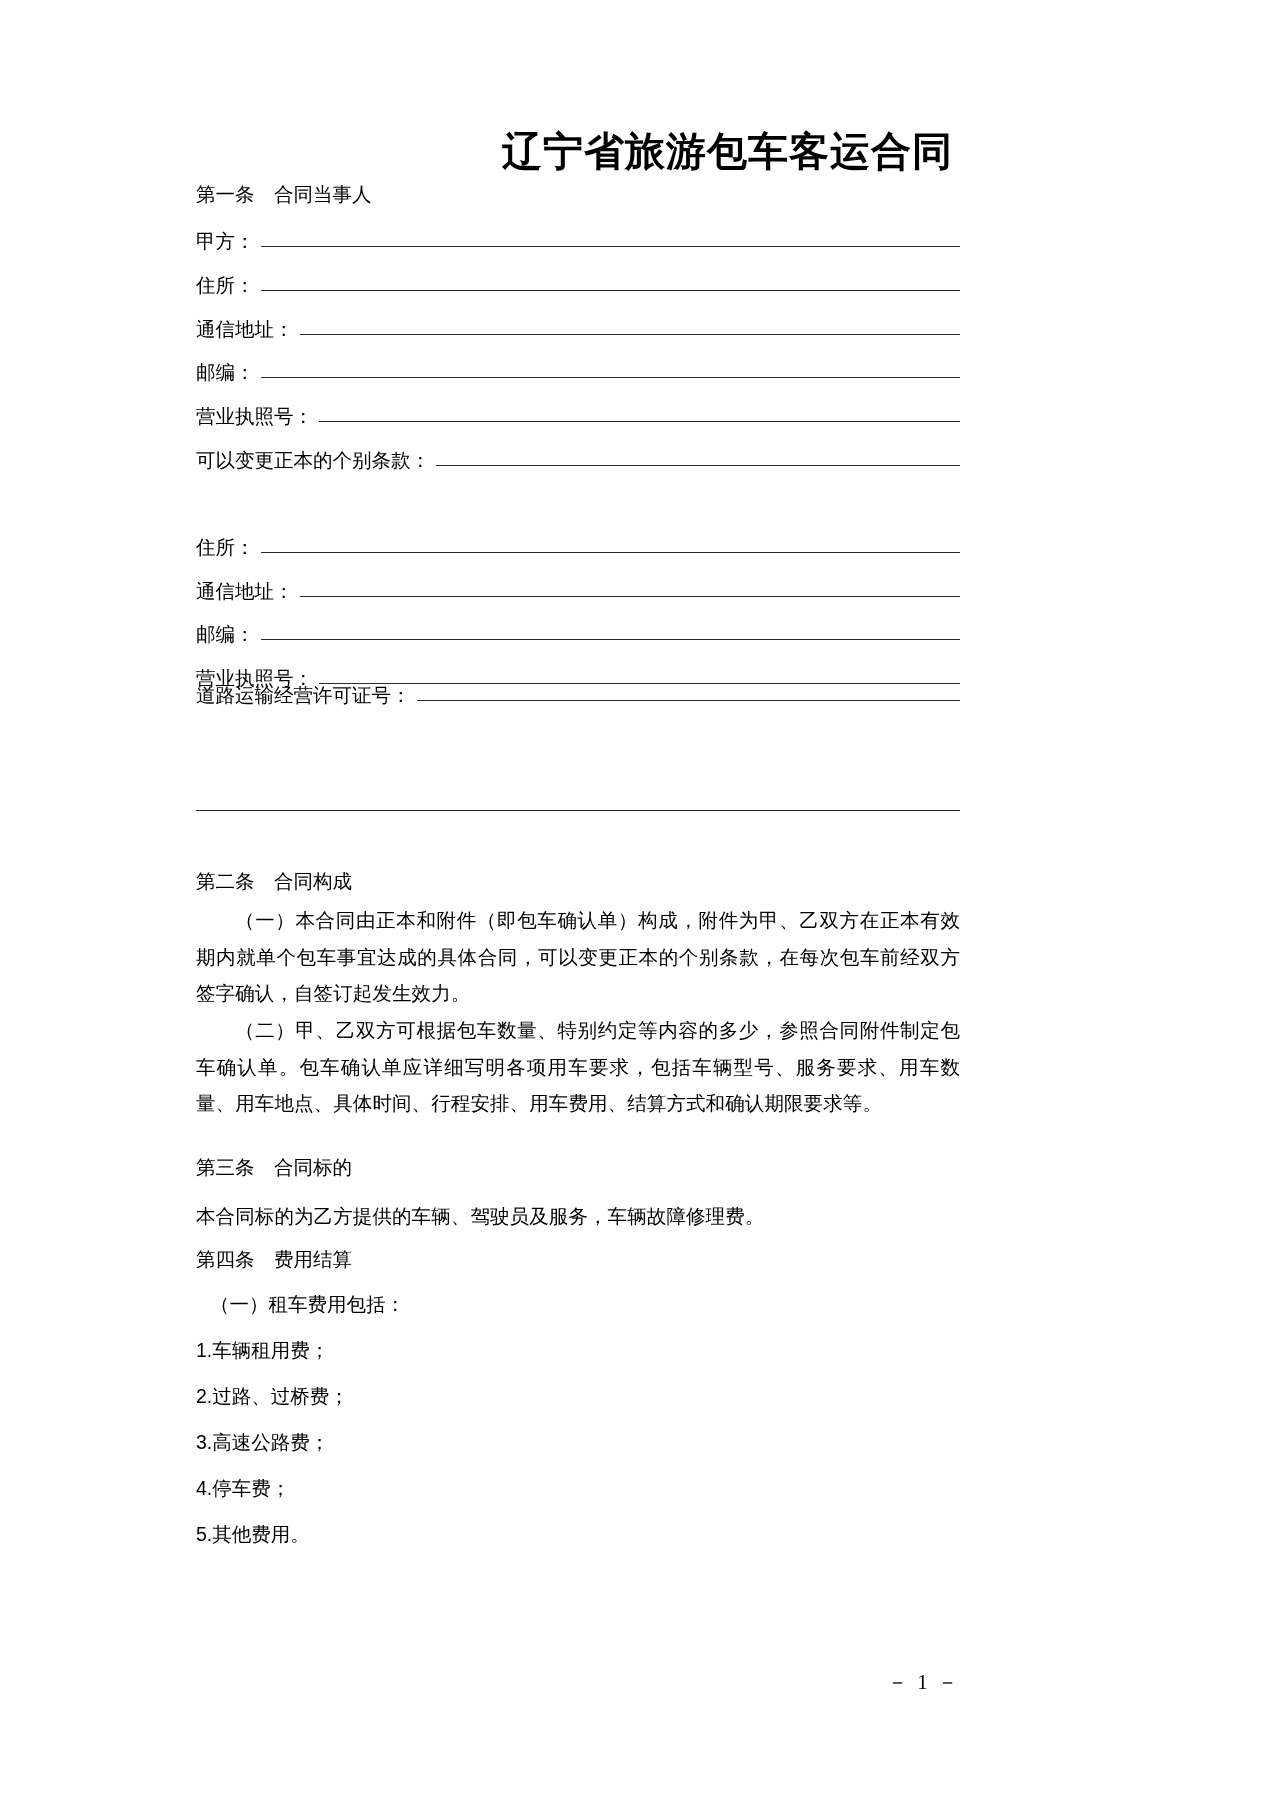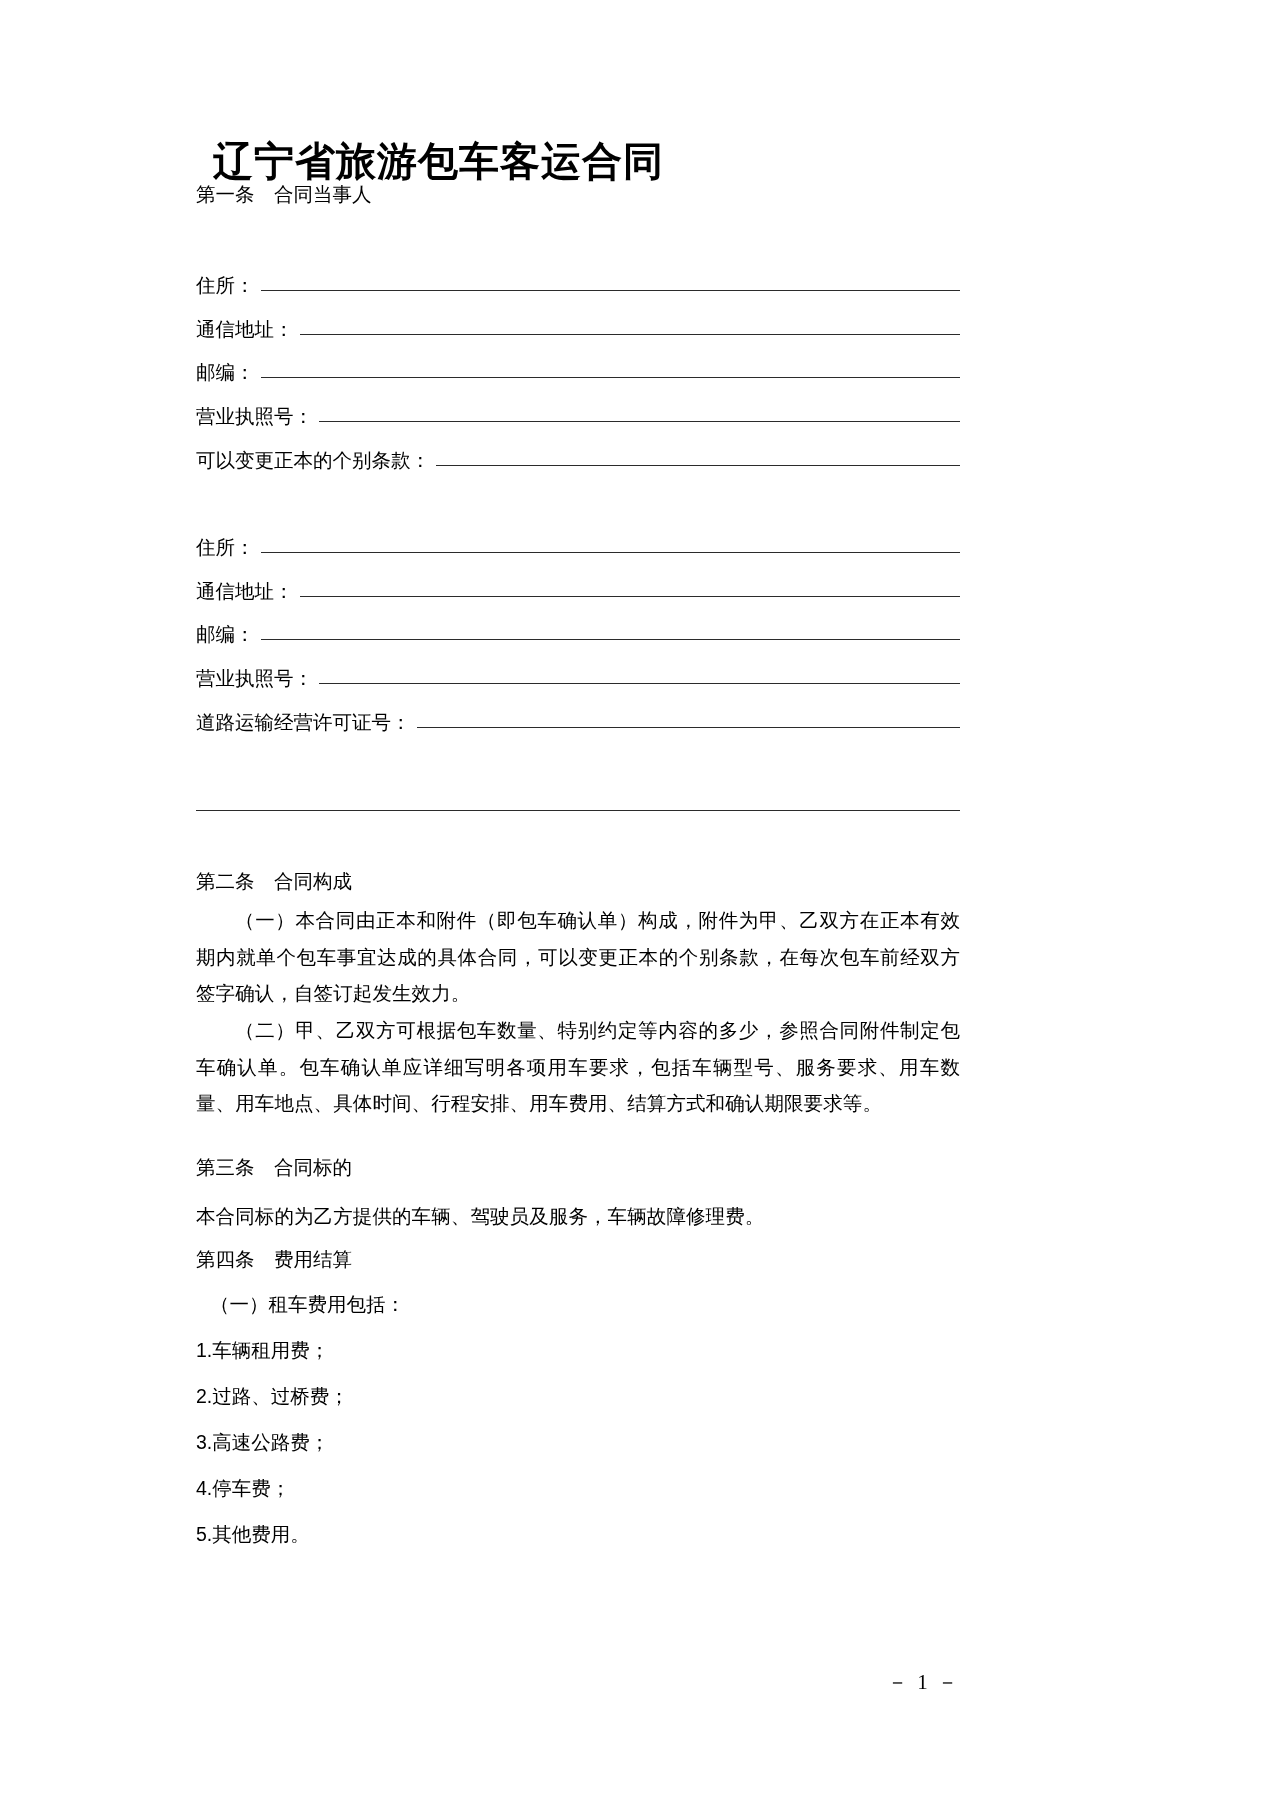--- a/index.html
+++ b/index.html
@@ -29,22 +29,22 @@
     left: 196px;
     top: 0;
     width: 764px;
   }
 
   
   .doc-title {
     font-size: 40px;
     font-weight: 700;
     letter-spacing: 1px;
-    text-align: left;
-    margin: 17px;
+    text-align: right;
+    margin: 7px;
     padding-top: 118px;
     padding-bottom: 0;
     line-height: 1.3;
     white-space: nowrap;
   }
 
   
   .clause-head {
     font-size: 19.5px;
     line-height: 1.0;
@@ -120,20 +120,24 @@
 </head>
 <body>
 
 <div class="page">
   <div class="content">
 
     <h1 class="doc-title">辽宁省旅游包车客运合同</h1>
 
     <div class="abs-nowrap clause-head" style="top:185px;">第一条　合同当事人</div>
 
+    <div class="row" style="top:228px;">
+      <span class="lbl">甲方：</span>
+      <span class="fill"></span>
+    </div>
 
     <div class="row" style="top:272px;">
       <span class="lbl">住所：</span>
       <span class="fill"></span>
     </div>
 
     <div class="row" style="top:316px;">
       <span class="lbl">通信地址：</span>
       <span class="fill"></span>
     </div>
@@ -167,21 +171,21 @@
     <div class="row" style="top:621px;">
       <span class="lbl">邮编：</span>
       <span class="fill"></span>
     </div>
 
     <div class="row" style="top:665px;">
       <span class="lbl">营业执照号：</span>
       <span class="fill"></span>
     </div>
 
-    <div class="row" style="top:709px;justify-content:center;">
+    <div class="row" style="top:682px;justify-content:center;">
       <span class="lbl">道路运输经营许可证号：</span>
       <span class="fill"></span>
     </div>
 
 
     <div class="row no-label" style="top:796px;">
 
       <span class="fill"></span>
     </div>
 

